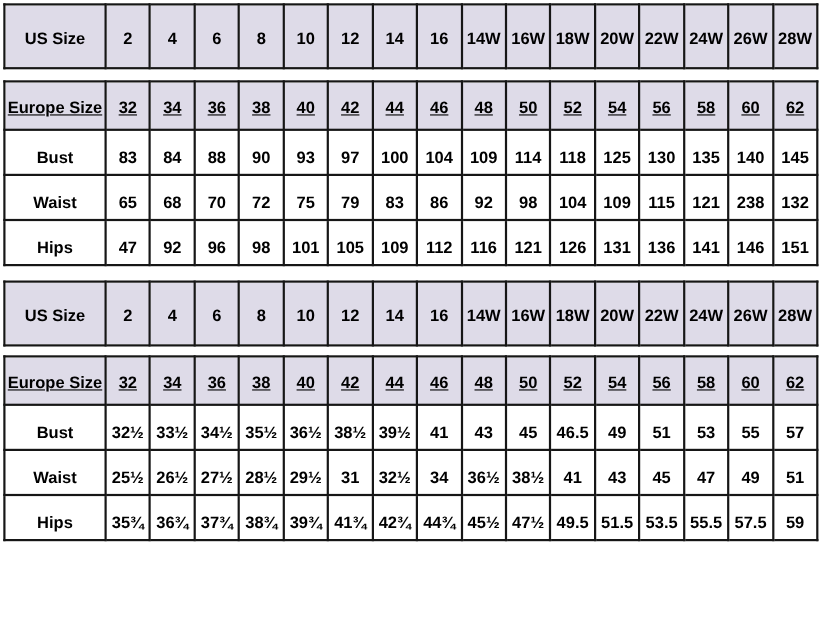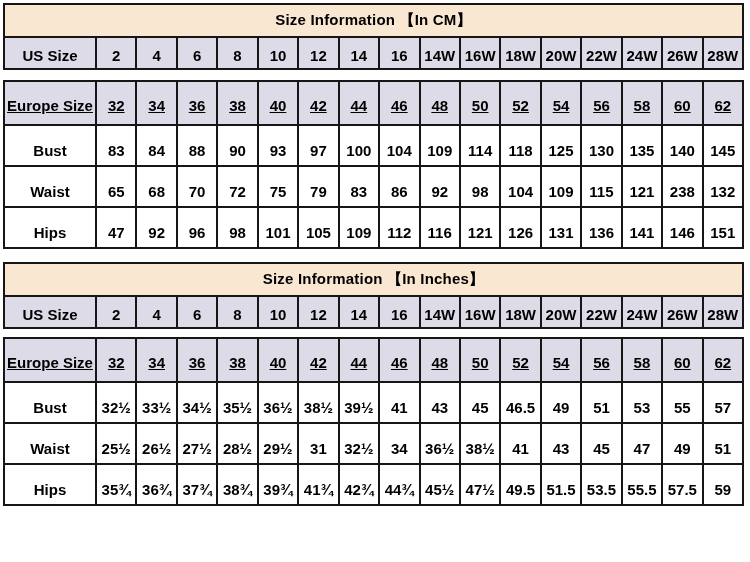--- a/index.html
+++ b/index.html
@@ -30,21 +30,21 @@
     height: 33px;
     font-size: 16px;
     vertical-align: middle;
     letter-spacing: 0.2px;
   }
   tr.size-row td {
     background: #dedbe8;
     vertical-align: middle;
     padding-top: 5px;
   }
-  .t-head tr.size-row td { height: 32px; }
+  .t-head tr.size-row td { height: 58px; }
   .t-body tr.size-row td { height: 44px; text-decoration: underline; }
   tr.data-row td {
     background: #ffffff;
     height: 41px;
     vertical-align: bottom;
     padding-bottom: 6px;
   }
   .gap-sm { height: 10px; }
   .gap-sm2 { height: 8px; }
   .gap-lg { height: 13px; }
@@ -68,23 +68,20 @@
         <col>
         <col>
         <col>
         <col>
         <col>
         <col>
         <col>
         <col>
       </colgroup>
     <tbody>
-      <tr>
-        <td class="title-cell" colspan="17">Size Information 【In CM】</td>
-      </tr>
       <tr class="size-row">
           <td class="label-cell">US Size</td>
           <td class="value-cell">2</td>
           <td class="value-cell">4</td>
           <td class="value-cell">6</td>
           <td class="value-cell">8</td>
           <td class="value-cell">10</td>
           <td class="value-cell">12</td>
           <td class="value-cell">14</td>
           <td class="value-cell">16</td>
@@ -218,23 +215,20 @@
         <col>
         <col>
         <col>
         <col>
         <col>
         <col>
         <col>
         <col>
       </colgroup>
     <tbody>
-      <tr>
-        <td class="title-cell" colspan="17">Size Information 【In Inches】</td>
-      </tr>
       <tr class="size-row">
           <td class="label-cell">US Size</td>
           <td class="value-cell">2</td>
           <td class="value-cell">4</td>
           <td class="value-cell">6</td>
           <td class="value-cell">8</td>
           <td class="value-cell">10</td>
           <td class="value-cell">12</td>
           <td class="value-cell">14</td>
           <td class="value-cell">16</td>

